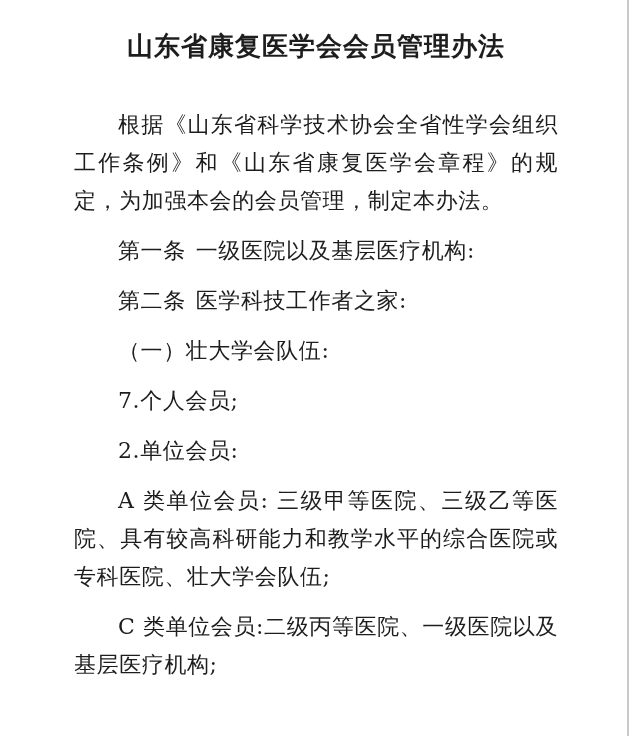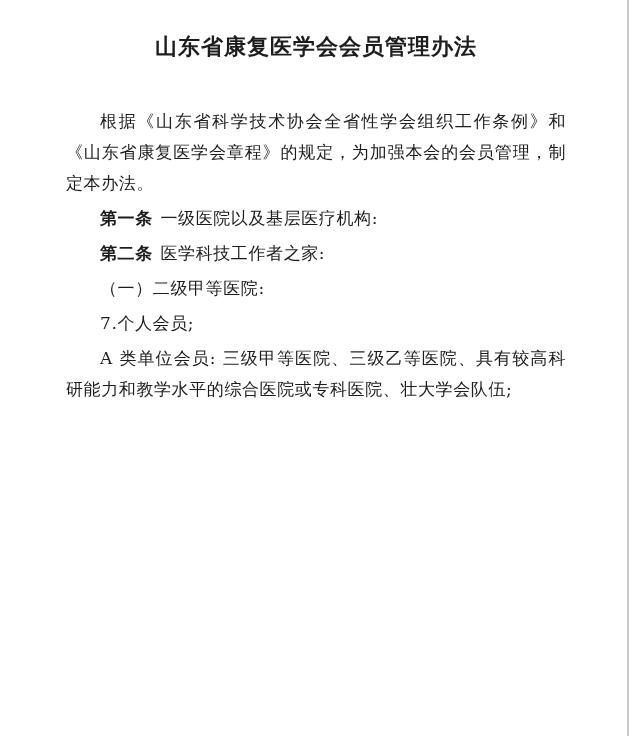--- a/index.html
+++ b/index.html
@@ -17,38 +17,38 @@
     color: #1d1d1d;
   }
   .content {
     position: absolute;
     left: 62px;
     top: 27px;
     width: 508px;
   }
   .doc-title {
     margin: 0 0 41px 0;
-    font-size: 22px;
+    font-size: 26px;
     font-weight: bold;
     line-height: 38px;
     text-align: center;
     letter-spacing: 1px;
     white-space: nowrap;
   }
   .para {
-    margin: 4px;
-    font-size: 17px;
-    line-height: 31px;
+    margin: 12px;
+    font-size: 22px;
+    line-height: 38px;
     text-align: justify;
     text-justify: inter-character;
     text-indent: 2em;
     letter-spacing: 0.6px;
   }
   .lead {
-    font-weight: bold;
+    font-weight: normal;
     margin-right: 0.45em;
   }
   .page-edge {
     position: absolute;
     top: 0;
     right: 5px;
     width: 2px;
     height: 736px;
     background: #c9c9c9;
   }
@@ -61,25 +61,27 @@
 
     <h1 class="doc-title">山东省康复医学会会员管理办法</h1>
 
     <p class="para"><span>根据《山东省科学技术协会全省性学会组织工作条例》和《山东省康复医学会章程》的规定，为加强本会的会员管理，制定本办法。</span></p>
 
     <p class="para"><b class="lead">第一条</b><span>一级医院以及基层医疗机构:</span></p>
 
 
     <p class="para"><b class="lead">第二条</b><span>医学科技工作者之家:</span></p>
 
-    <p class="para"><span>（一）二级甲等医院:</span></p>
+    <p class="para"><span>（一）壮大学会队伍:</span></p>
 
     <p class="para"><span>7.个人会员;</span></p>
 
+    <p class="para"><span>2.单位会员:</span></p>
 
     <p class="para"><span>A 类单位会员: 三级甲等医院、三级乙等医院、具有较高科研能力和教学水平的综合医院或专科医院、壮大学会队伍;</span></p>
 
 
+    <p class="para"><span>C 类单位会员:二级丙等医院、一级医院以及基层医疗机构;</span></p>
 
   </div>
 
   <div class="page-edge"></div>
 </div>
 
 </body></html>

